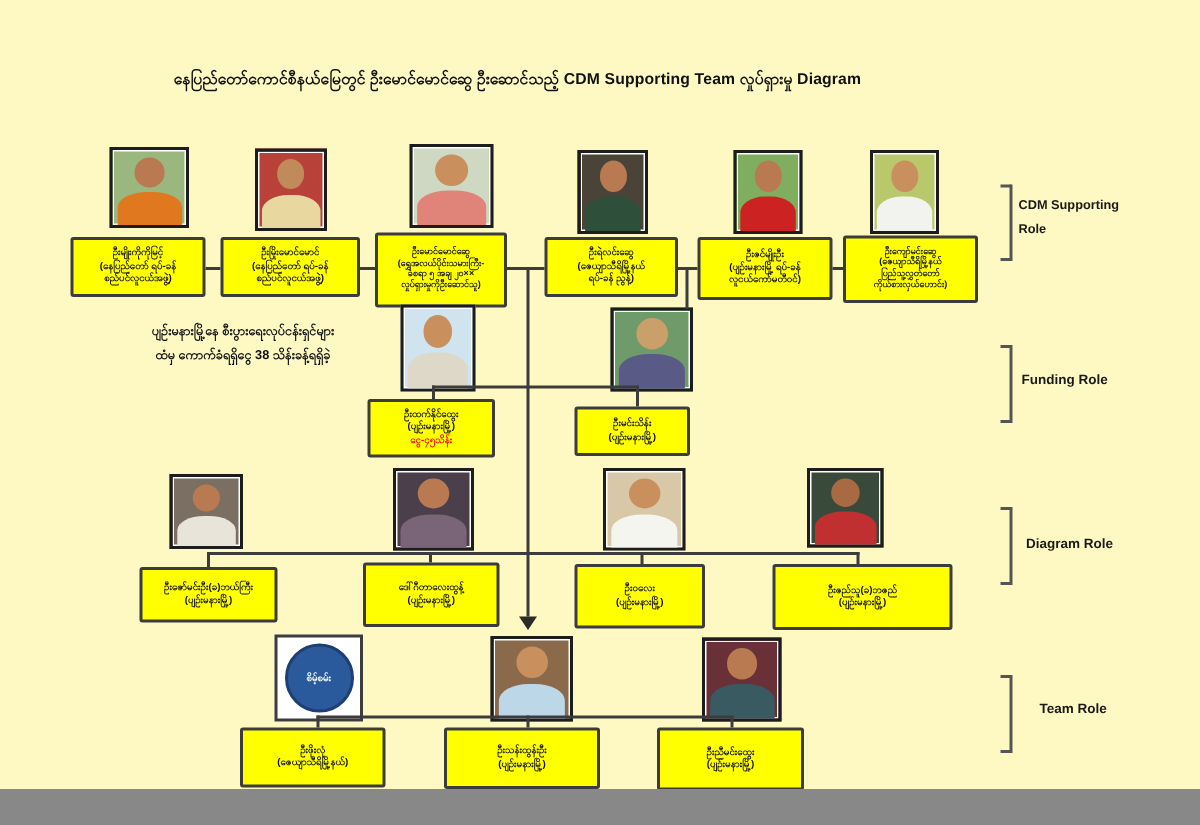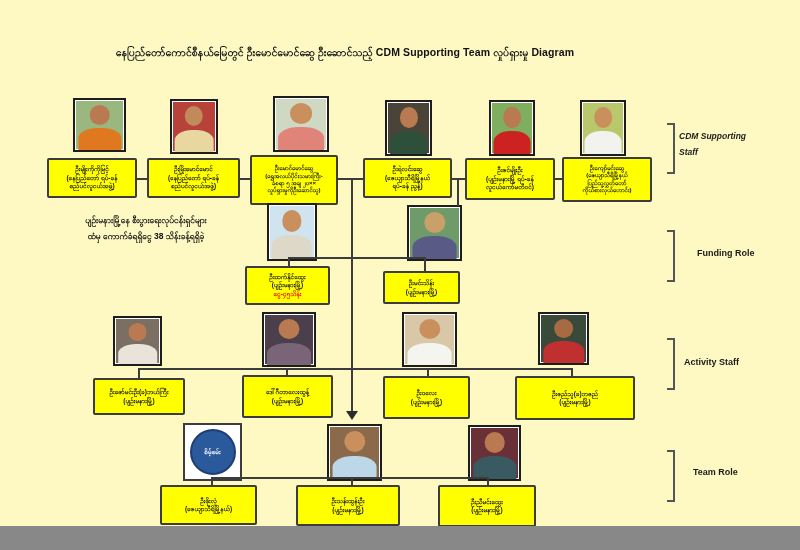--- a/index.html
+++ b/index.html
@@ -21,27 +21,27 @@
         box-sizing:border-box;}
   .ybox.small{font-size:6px;line-height:1.22;}
   .ybox span{display:block;white-space:nowrap;}
   .ybox .red{color:#ff0000;}
   
   .hline,.vline{position:absolute;background:#3c3c3c;}
   .hline{height:2px;} .vline{width:2px;}
   .arrow{position:absolute;width:0;height:0;border-left:6px solid transparent;
          border-right:6px solid transparent;border-top:9px solid #2b2b2b;}
   
-  .note{position:absolute;left:35px;top:212px;width:222px;text-align:center;
+  .note{position:absolute;left:51px;top:212px;width:222px;text-align:center;
         font-weight:bold;font-size:8.5px;line-height:1.9;}
   
   .bracket-v{position:absolute;width:2px;background:#555;}
   .bracket-t{position:absolute;height:2px;width:7px;background:#555;}
   .legend{position:absolute;font-size:9px;color:#1a1a1a;font-weight:600;}
-  .legend.two{line-height:1.9;font-size:8.5px;font-style:italic;}
+  .legend.two{line-height:1.9;font-size:8.5px;}
   
   .logobox{position:absolute;background:#fff;border:2px solid #3c3c3c;
            display:flex;align-items:center;justify-content:center;}
   .logocircle{width:42px;height:42px;border-radius:50%;background:#2a5a9c;
            border:2px solid #1d3f74;display:flex;align-items:center;justify-content:center;
            color:#fff;font-size:6.5px;font-weight:bold;text-align:center;}
 </style>
 </head>
 <body>
 
@@ -174,31 +174,31 @@
   <div class="hline" style="left:211px;top:477px;width:278px;"></div>
   <div class="vline" style="left:211px;top:477px;height:8px;"></div>
   <div class="vline" style="left:351px;top:477px;height:8px;"></div>
   <div class="vline" style="left:487px;top:477px;height:8px;"></div>
 
   <div class="bracket-v" style="left:673px;top:123px;height:51px;"></div>
   <div class="bracket-t" style="left:667px;top:123px;"></div>
   <div class="bracket-t" style="left:667px;top:172px;"></div>
   <div class="legend two" style="left:679px;top:128px;width:85px;">
     <span>CDM Supporting</span><br>
-    <span>Staff</span>
+    <span>Role</span>
   </div>
 
   <div class="bracket-v" style="left:673px;top:230px;height:52px;"></div>
   <div class="bracket-t" style="left:667px;top:230px;"></div>
   <div class="bracket-t" style="left:667px;top:280px;"></div>
-  <div class="legend" style="left:681px;top:248px;margin-left:16px;">Funding Role</div>
+  <div class="legend" style="left:681px;top:248px;">Funding Role</div>
 
   <div class="bracket-v" style="left:673px;top:338px;height:52px;"></div>
   <div class="bracket-t" style="left:667px;top:338px;"></div>
   <div class="bracket-t" style="left:667px;top:388px;"></div>
-  <div class="legend" style="left:684px;top:357px;">Activity Staff</div>
+  <div class="legend" style="left:684px;top:357px;">Diagram Role</div>
 
   <div class="bracket-v" style="left:673px;top:450px;height:52px;"></div>
   <div class="bracket-t" style="left:667px;top:450px;"></div>
   <div class="bracket-t" style="left:667px;top:500px;"></div>
   <div class="legend" style="left:693px;top:467px;">Team Role</div>
 
 </div>
 
 </body></html>

